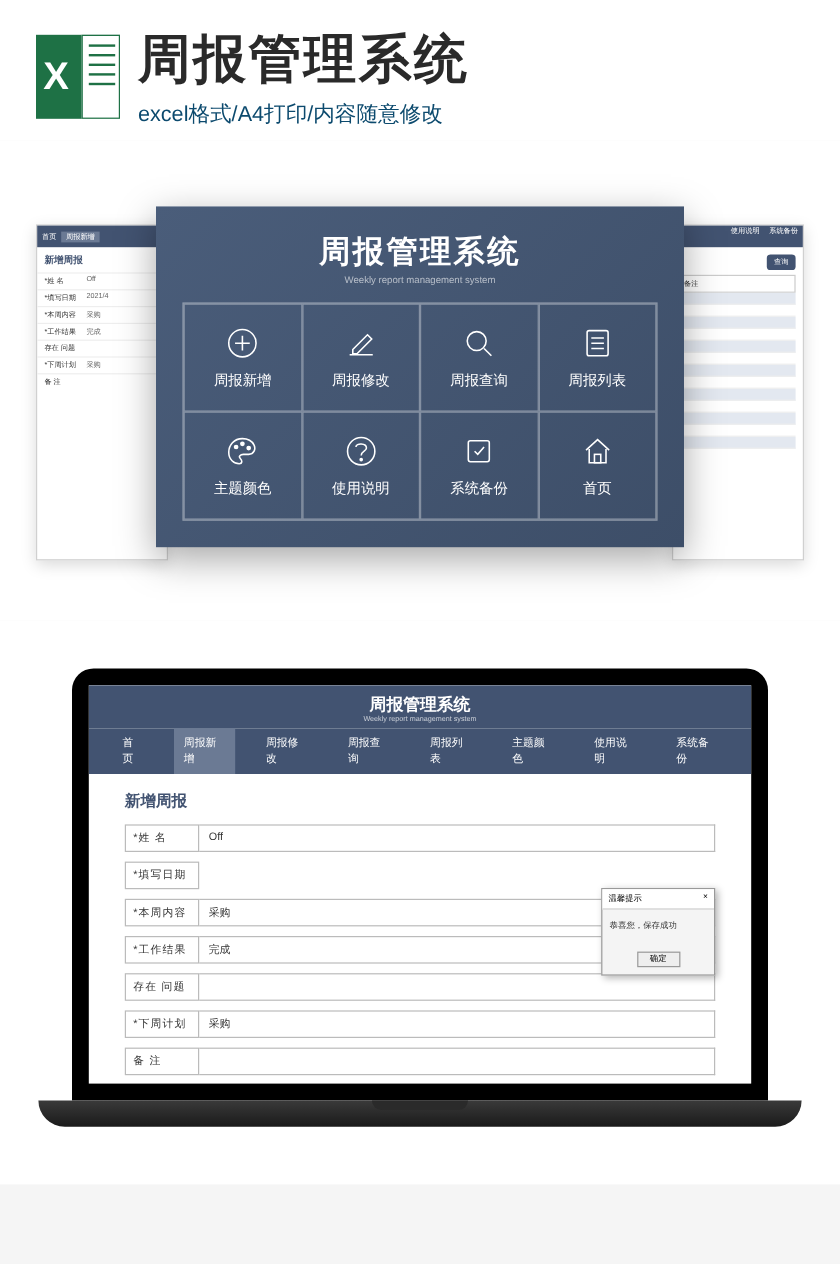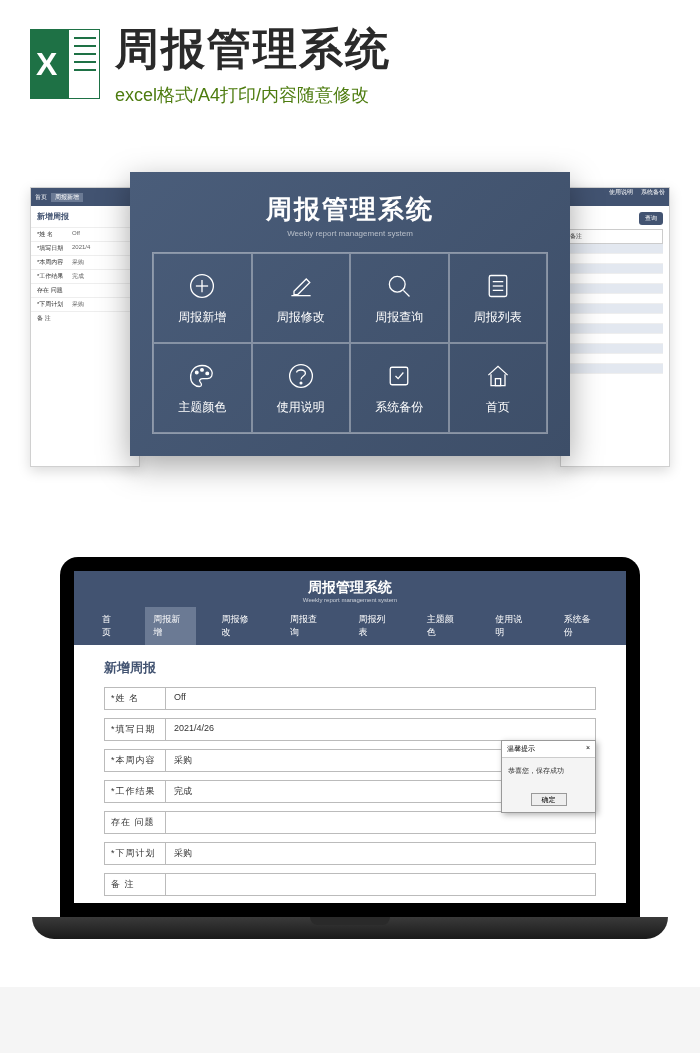--- a/index.html
+++ b/index.html
@@ -62,21 +62,21 @@
 }
 .header-text { flex: 1; }
 .header-title {
   font-size: 44px;
   font-weight: bold;
   color: #2a2a2a;
   letter-spacing: 2px;
 }
 .header-sub {
   font-size: 18px;
-  color: #4d7c0f;
+  color: #0c4a6e;
   margin-top: 4px;
 }
 
 
 .cards-area {
   position: relative;
   height: 400px;
   background: #fff;
   padding-top: 40px;
 }
@@ -497,21 +497,20 @@
         </div>
         <div class="form-area">
           <div class="form-heading">新增周报</div>
 
           <div class="form-row">
             <div class="form-label">*姓    名</div>
             <div class="form-input">Off</div>
           </div>
           <div class="form-row">
             <div class="form-label">*填写日期</div>
-            <div class="form-input">2021/4/26</div>
           </div>
           <div class="form-row">
             <div class="form-label">*本周内容</div>
             <div class="form-input">采购</div>
           </div>
           <div class="form-row">
             <div class="form-label">*工作结果</div>
             <div class="form-input">完成</div>
           </div>
           <div class="form-row">

